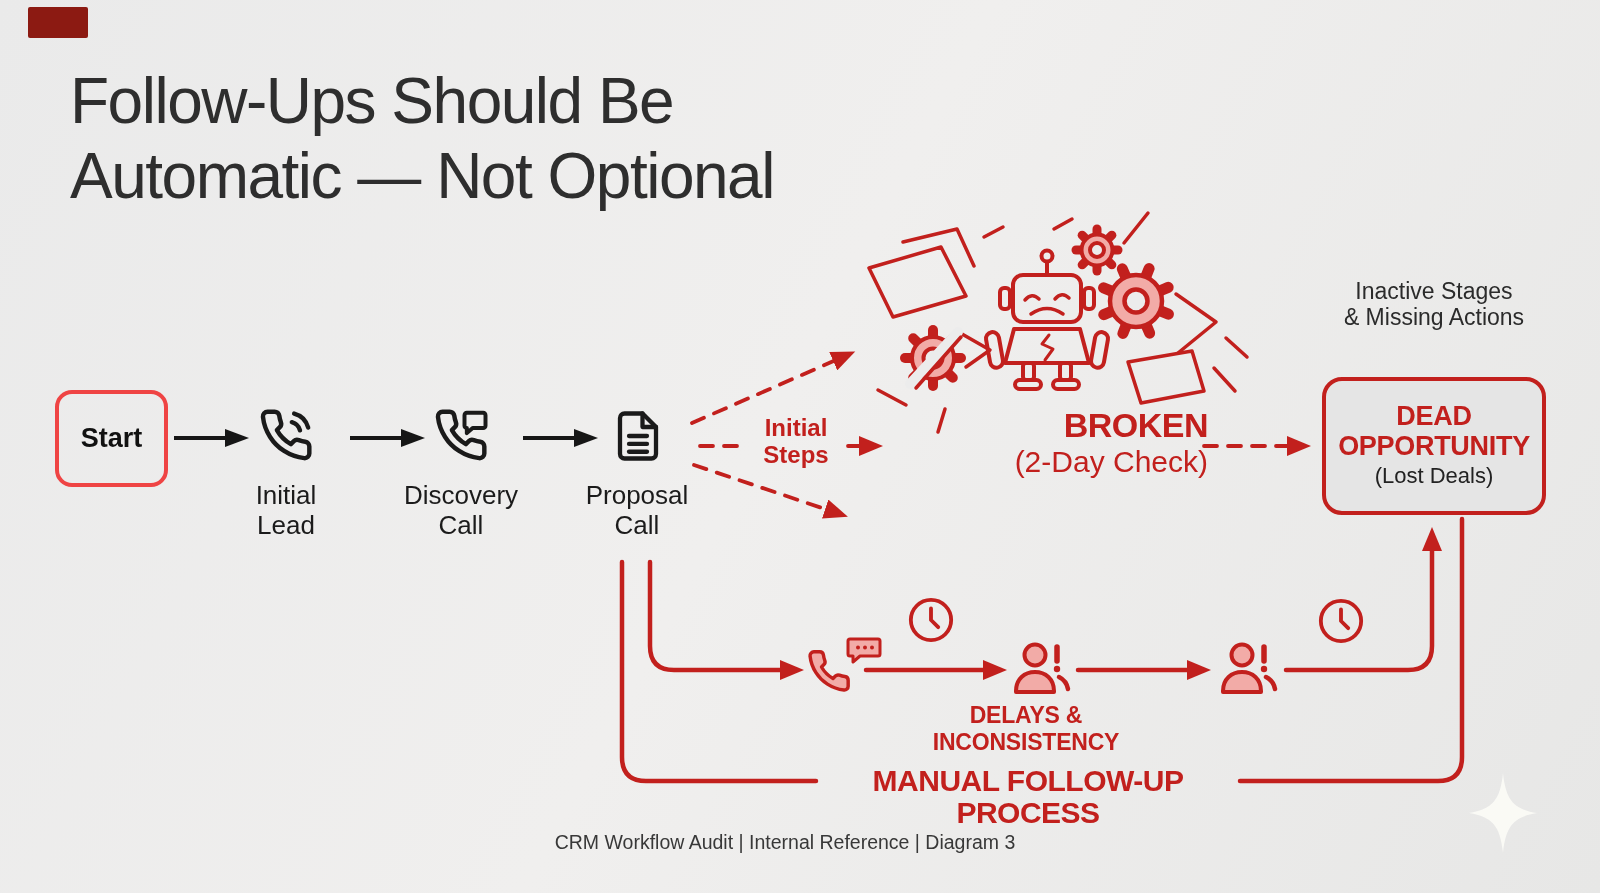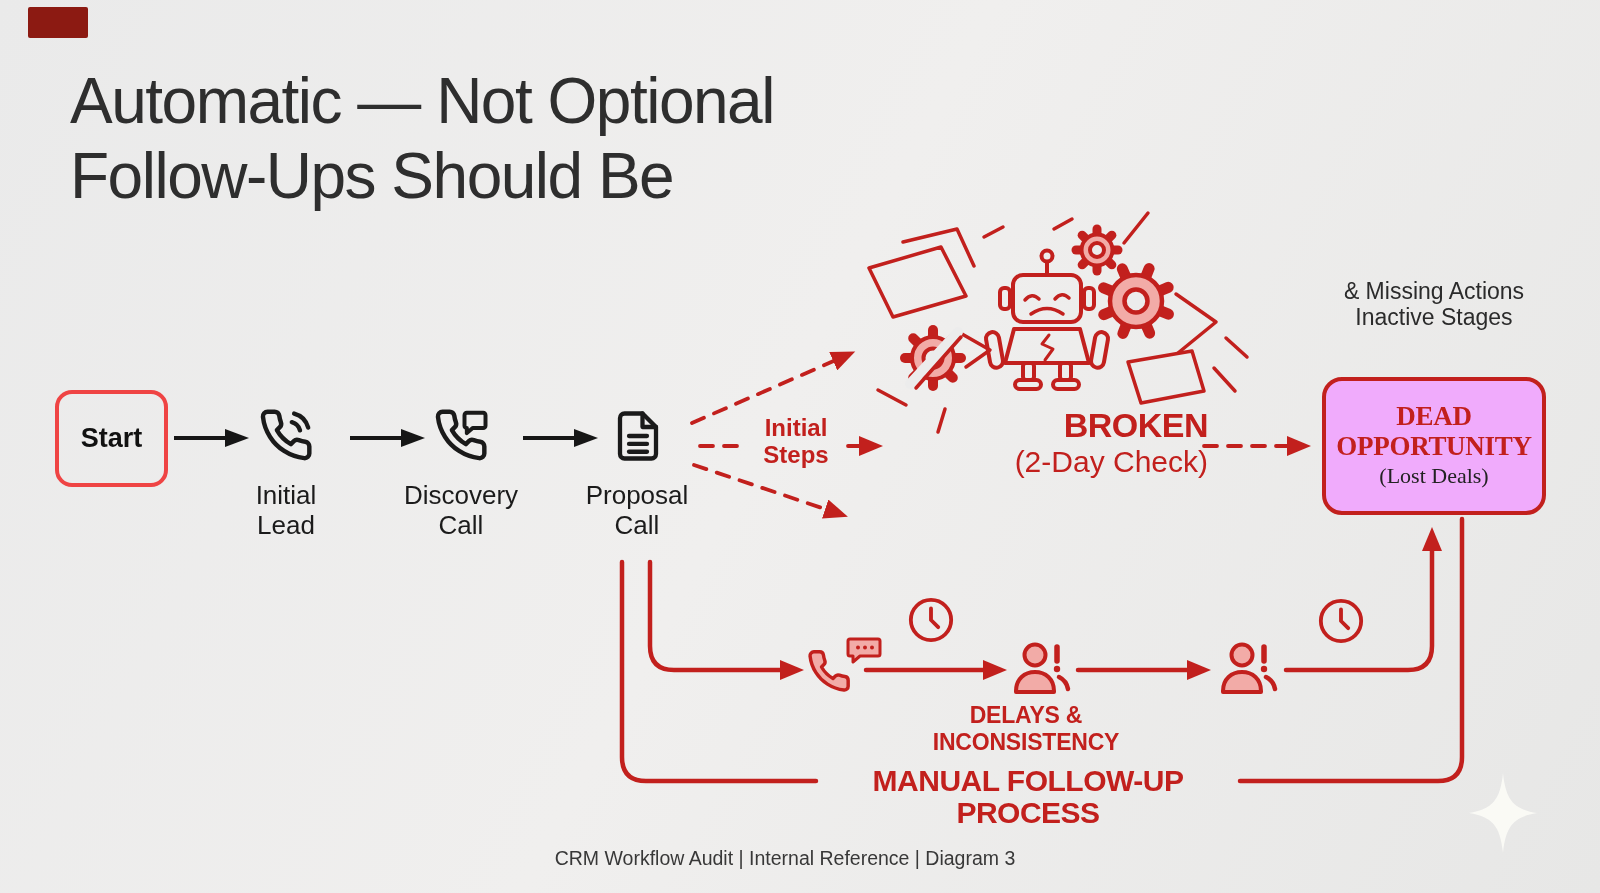--- a/index.html
+++ b/index.html
@@ -37,38 +37,37 @@
   }
   .gap-heading .big{font-size:34px;line-height:36px;font-weight:800;letter-spacing:-0.5px;}
   .gap-heading .sub{font-size:30px;line-height:34px;font-weight:400;margin-top:2px;}
   .legend{
     left:1312px;top:278px;width:244px;text-align:center;
     font-size:23px;line-height:26px;color:#2b2b2b;
   }
   .legend .red{color:#c2201d;}
   .dead-box{
     left:1322px;top:377px;width:224px;height:138px;box-sizing:border-box;
-    background:#f0abfc;border:4px solid #c2201d;border-radius:20px;
+    background:#e5e5e5;border:4px solid #c2201d;border-radius:20px;
     display:flex;flex-direction:column;align-items:center;justify-content:center;
     text-align:center;
-    font-family:Liberation Serif, serif;
   }
   .dead-box .hot{font-size:27px;line-height:30px;font-weight:800;color:#c2201d;letter-spacing:-0.3px;}
   .dead-box .lost{font-size:22px;line-height:30px;font-weight:400;color:#222;}
   .delays-label{
     left:876px;top:702px;width:300px;text-align:center;
     font-size:23px;font-weight:800;color:#c2201d;letter-spacing:-0.2px;
   }
   .process-label{
     left:818px;top:765px;width:420px;text-align:center;
     font-size:30px;line-height:32px;font-weight:800;color:#c2201d;letter-spacing:-0.5px;
   }
   .footer{
     left:0;top:831px;width:1570px;text-align:center;
-    font-size:19.5px;color:#383838;margin-top:16px;
+    font-size:19.5px;color:#383838;
   }
   svg.layer{left:0;top:0;}
 </style>
 </head>
 <body>
 
 <svg class="abs layer" width="1600" height="893" viewBox="0 0 1600 893">
   <defs>
     <marker id="mblk" markerUnits="userSpaceOnUse" markerWidth="26" markerHeight="18" refX="3" refY="9" orient="auto">
       <path d="M0,0 L24,9 L0,18 Z" fill="#161616"></path>
@@ -179,22 +178,22 @@
     <line x1="910" y1="384" x2="958" y2="332" stroke="#ececec" stroke-width="10"></line>
     <line x1="916" y1="388" x2="961" y2="337" stroke-width="3.5"></line>
   </g>
 
   <path d="M1503,773 C1506,801 1514,809 1537,813 C1514,817 1506,825 1503,853 C1500,825 1492,817 1469,813 C1492,809 1500,801 1503,773 Z" fill="#fbfbf6" opacity="0.92"></path>
 </svg>
 
 <div class="abs brand-mark"></div>
 
 <div class="abs title">
+  <div>Follow-Ups Should Be</div>
   <div>Automatic — Not Optional</div>
-  <div>Follow-Ups Should Be</div>
 </div>
 
 <div class="abs start-box">
   <span>Start</span>
 </div>
 
 <svg class="abs" style="left:258px;top:407px" width="56" height="56" viewBox="0 0 24 24" fill="none" stroke="#1a1a1a" stroke-width="1.9" stroke-linecap="round" stroke-linejoin="round">
   <path d="M22 16.92v3a2 2 0 0 1-2.18 2 19.79 19.79 0 0 1-8.63-3.07 19.5 19.5 0 0 1-6-6 19.79 19.79 0 0 1-3.07-8.67A2 2 0 0 1 4.11 2h3a2 2 0 0 1 2 1.72 12.84 12.84 0 0 0 .7 2.81 2 2 0 0 1-.45 2.11L8.09 9.91a16 16 0 0 0 6 6l1.27-1.27a2 2 0 0 1 2.11-.45 12.84 12.84 0 0 0 2.81.7A2 2 0 0 1 22 16.92z"></path>
   <path d="M14.5 6.5 A5 5 0 0 1 18 10"></path>
   <path d="M15.5 2.8 A8.5 8.5 0 0 1 21.5 8.8"></path>
@@ -229,22 +228,22 @@
   <div>Initial</div>
   <div>Steps</div>
 </div>
 
 <div class="abs gap-heading">
   <div class="big">BROKEN</div>
   <div class="sub">(2-Day Check)</div>
 </div>
 
 <div class="abs legend">
+  <div>Inactive Stages</div>
   <div>&amp; Missing Actions</div>
-  <div>Inactive Stages</div>
 </div>
 
 <div class="abs dead-box">
   <div class="hot">DEAD</div>
   <div class="hot">OPPORTUNITY</div>
   <div class="lost">(Lost Deals)</div>
 </div>
 
 <svg class="abs" style="left:806px;top:648px" width="46" height="46" viewBox="0 0 24 24">
   <path d="M22 16.92v3a2 2 0 0 1-2.18 2 19.79 19.79 0 0 1-8.63-3.07 19.5 19.5 0 0 1-6-6 19.79 19.79 0 0 1-3.07-8.67A2 2 0 0 1 4.11 2h3a2 2 0 0 1 2 1.72 12.84 12.84 0 0 0 .7 2.81 2 2 0 0 1-.45 2.11L8.09 9.91a16 16 0 0 0 6 6l1.27-1.27a2 2 0 0 1 2.11-.45 12.84 12.84 0 0 0 2.81.7A2 2 0 0 1 22 16.92z" fill="#f2aba7" stroke="#c2201d" stroke-width="1.8" stroke-linejoin="round"></path>

